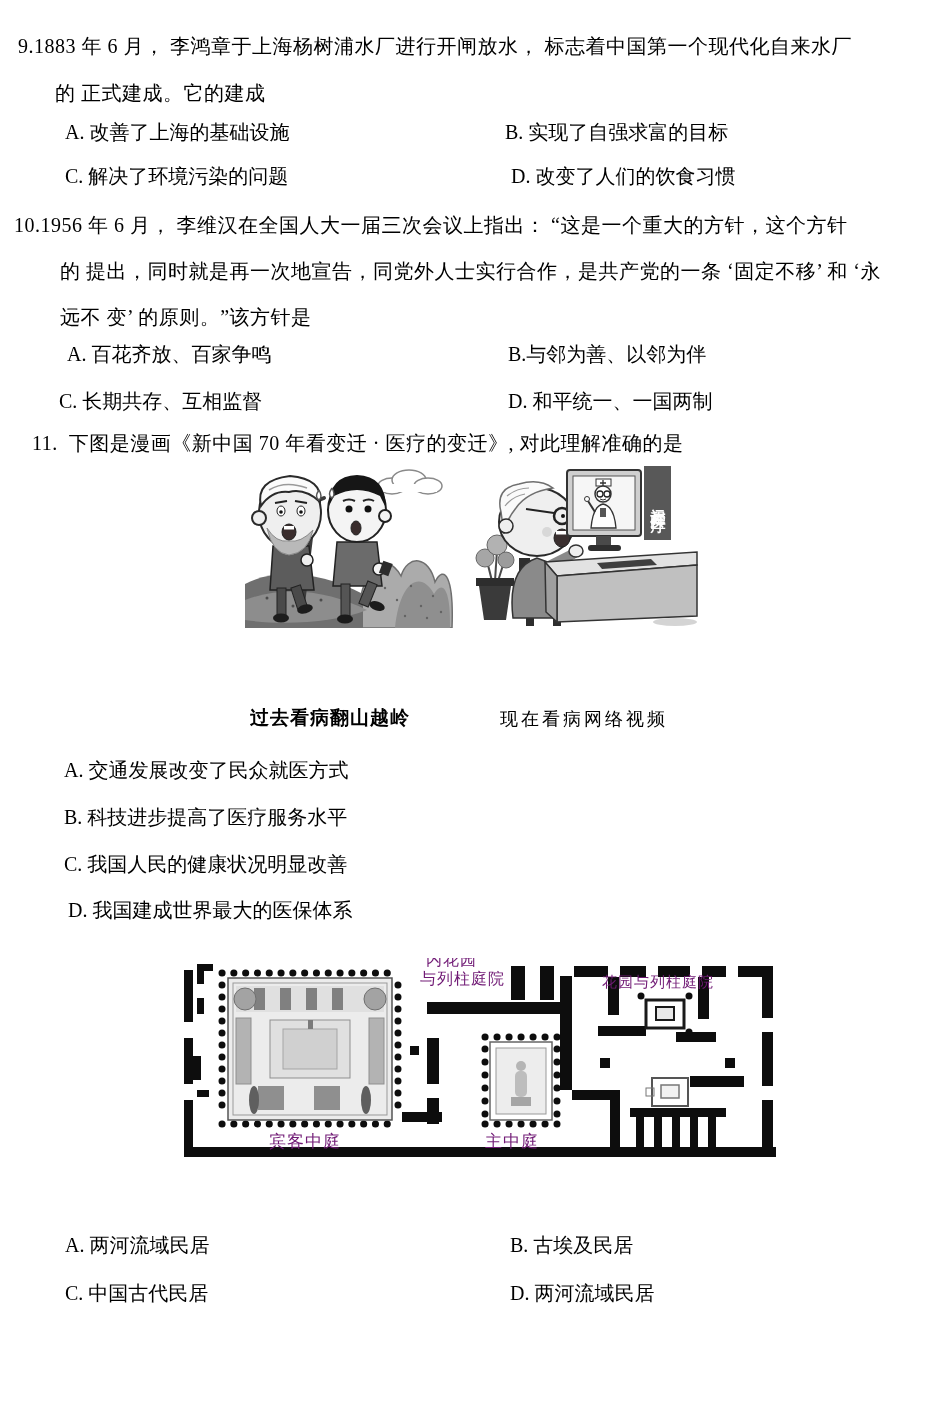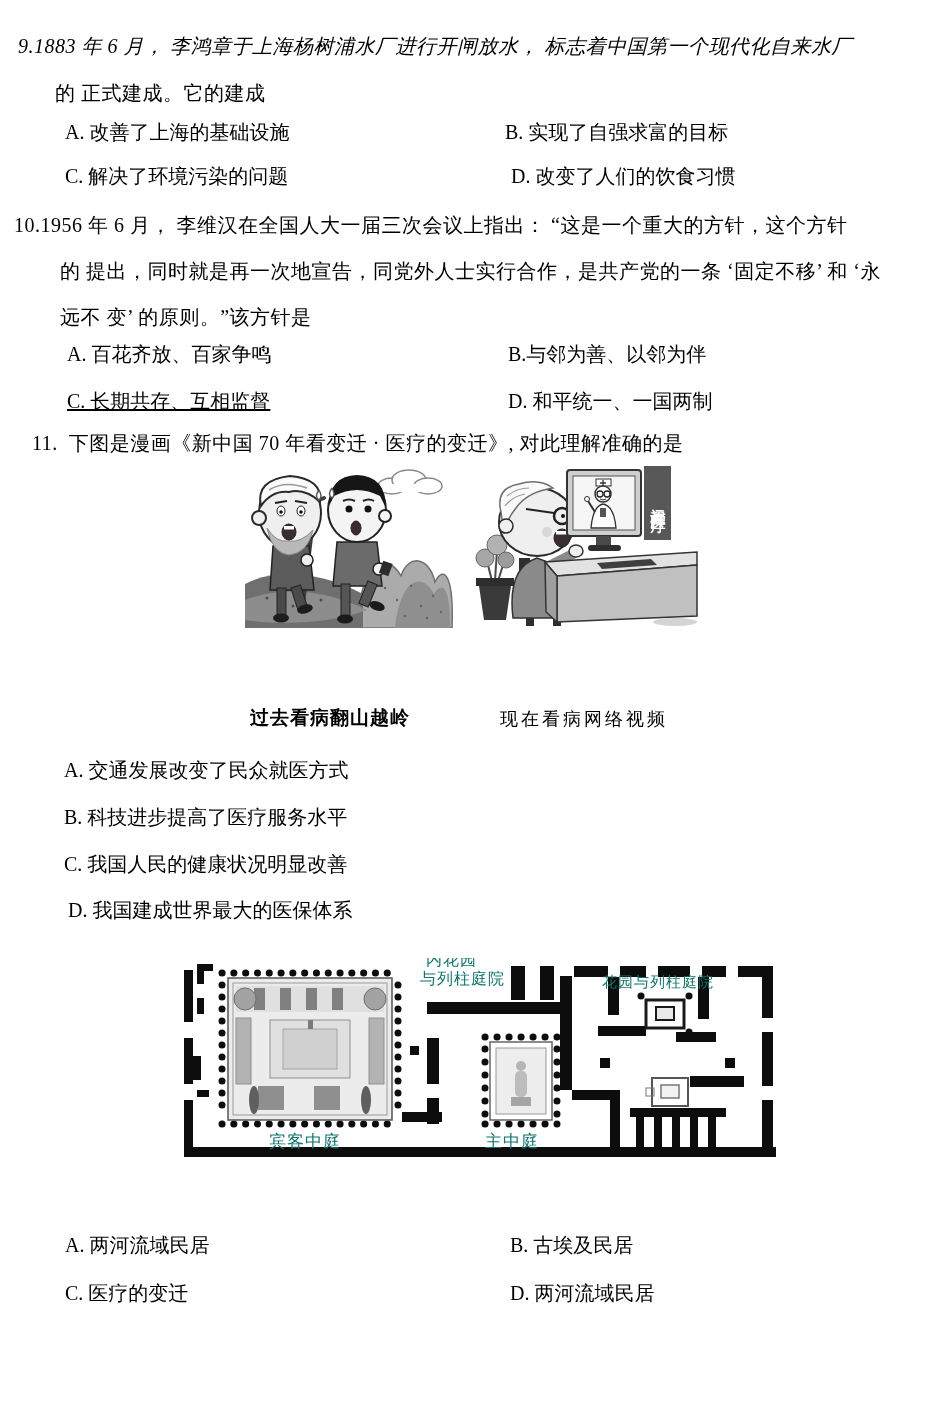--- a/index.html
+++ b/index.html
@@ -18,45 +18,45 @@
     background:#585858;color:#fff;
     writing-mode:vertical-rl;text-orientation:upright;
     font-size:15px;font-weight:bold;letter-spacing:3px;
     display:flex;align-items:center;justify-content:center;
   }
   .cap-left{position:absolute;left:250px;top:705px;font-size:19px;font-weight:bold;letter-spacing:1px;}
   .cap-right{position:absolute;left:500px;top:707px;font-size:18px;letter-spacing:3px;}
   
   .plan{position:absolute;left:170px;top:958px;width:620px;height:207px;overflow:hidden;}
   .plan svg{position:absolute;left:0;top:0;}
-  .plan-label{position:absolute;color:#0f766e;font-size:16px;white-space:pre;letter-spacing:1px;}
+  .plan-label{position:absolute;color:#701a75;font-size:16px;white-space:pre;letter-spacing:1px;}
   .pl-partial{left:256px;top:-8px;}
   .pl-left{left:250px;top:11px;}
   .pl-right{left:432px;top:15px;font-size:15px;}
   .pl-guest{left:99px;top:172px;font-size:17px;text-align:right;}
   .pl-main{left:315px;top:172px;font-size:17px;}
 </style>
 </head>
 <body>
 
 <div class="page">
 
-  <div class="line" style="left:18px;top:33px;font-style:italic;">9.1883 年 6 月， 李鸿章于上海杨树浦水厂进行开闸放水， 标志着中国第一个现代化自来水厂</div>
+  <div class="line" style="left:18px;top:33px;">9.1883 年 6 月， 李鸿章于上海杨树浦水厂进行开闸放水， 标志着中国第一个现代化自来水厂</div>
   <div class="line" style="left:55px;top:80px;">的 正式建成。它的建成</div>
   <div class="opt" style="left:65px;top:119px;">A. 改善了上海的基础设施</div>
   <div class="opt" style="left:505px;top:119px;">B. 实现了自强求富的目标</div>
   <div class="opt" style="left:65px;top:163px;">C. 解决了环境污染的问题</div>
   <div class="opt" style="left:503px;top:163px;margin-left:8px;">D. 改变了人们的饮食习惯</div>
 
   <div class="line" style="left:14px;top:212px;">10.1956 年 6 月， 李维汉在全国人大一届三次会议上指出： “这是一个重大的方针，这个方针</div>
   <div class="line" style="left:60px;top:258px;">的 提出，同时就是再一次地宣告，同党外人士实行合作，是共产党的一条 ‘固定不移’ 和 ‘永</div>
   <div class="line" style="left:60px;top:304px;">远不 变’ 的原则。”该方针是</div>
   <div class="opt" style="left:67px;top:341px;">A. 百花齐放、百家争鸣</div>
   <div class="opt" style="left:508px;top:341px;">B.与邻为善、以邻为伴</div>
-  <div class="opt" style="left:67px;top:388px;text-decoration:underline;">C. 长期共存、互相监督</div>
+  <div class="opt" style="left:59px;top:388px;">C. 长期共存、互相监督</div>
   <div class="opt" style="left:508px;top:388px;">D. 和平统一、一国两制</div>
 
   <div class="line" style="left:20px;top:430px;margin-left:12px;">11.  下图是漫画《新中国 70 年看变迁 · 医疗的变迁》, 对此理解准确的是</div>
 
   <div class="cartoon">
     <svg width="455" height="162" viewBox="0 0 455 162">
 
       <g stroke="#8a8a8a" stroke-width="1.5" fill="#ffffff">
         <ellipse cx="147" cy="20" rx="14" ry="8"></ellipse>
         <ellipse cx="164" cy="14" rx="17" ry="10"></ellipse>
@@ -316,16 +316,16 @@
     </svg>
     <div class="plan-label pl-partial">内花园</div>
     <div class="plan-label pl-left">与列柱庭院</div>
     <div class="plan-label pl-right">花园与列柱庭院</div>
     <div class="plan-label pl-guest">宾客中庭</div>
     <div class="plan-label pl-main">主中庭</div>
   </div>
 
   <div class="opt" style="left:65px;top:1232px;">A. 两河流域民居</div>
   <div class="opt" style="left:510px;top:1232px;">B. 古埃及民居</div>
-  <div class="opt" style="left:65px;top:1280px;">C. 医疗的变迁</div>
+  <div class="opt" style="left:65px;top:1280px;">C. 中国古代民居</div>
   <div class="opt" style="left:510px;top:1280px;">D. 两河流域民居</div>
 
 </div>
 
 </body></html>

